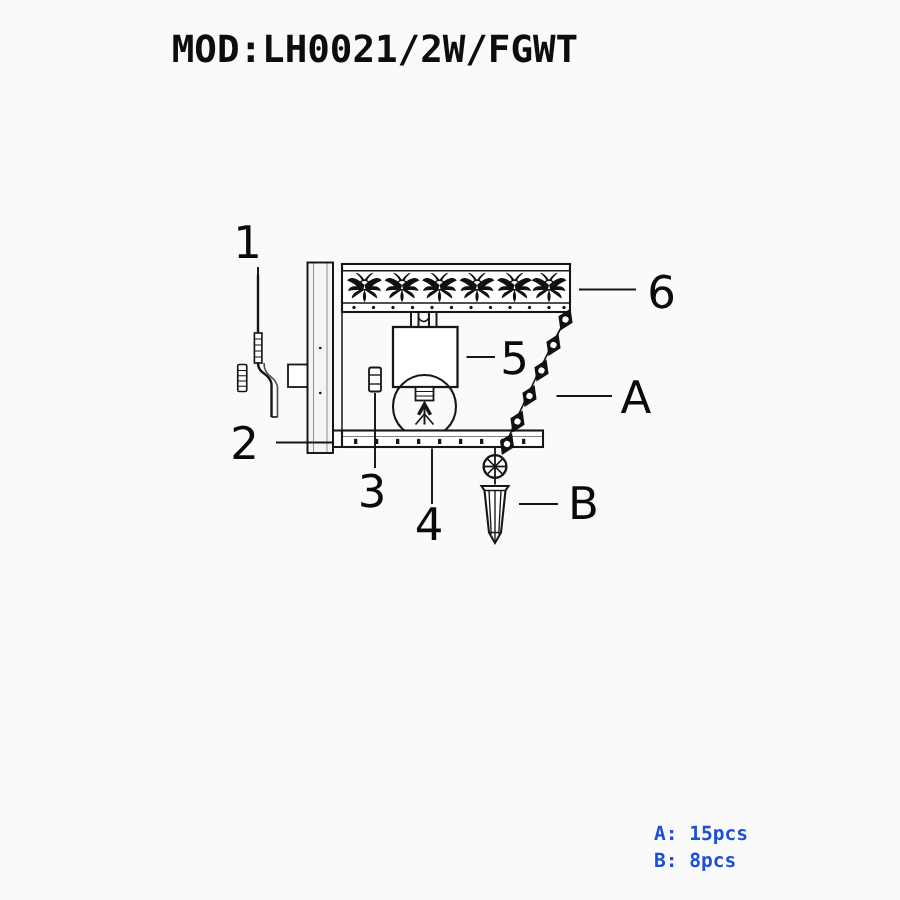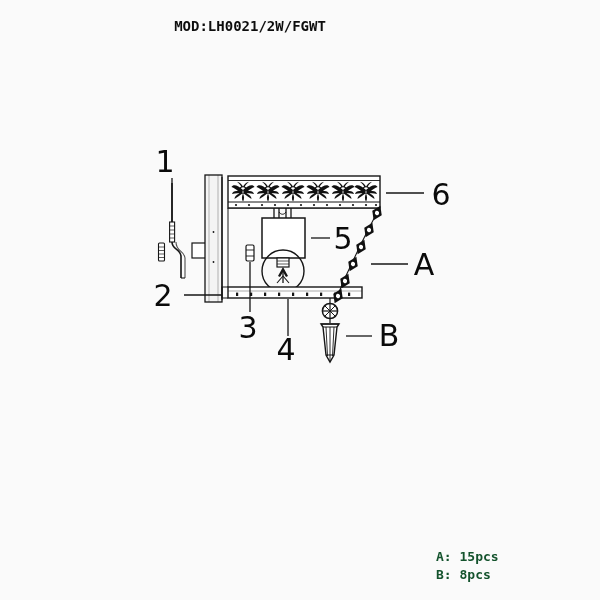--- a/index.html
+++ b/index.html
@@ -22,34 +22,34 @@
     height: 600px;
     background: #fafafa;
   }
   .title {
     position: absolute;
     left: 0;
     top: 18px;
     width: 500px;
     text-align: center;
     font-family: "DejaVu Sans Mono", monospace;
-    font-size: 14px;
+    font-size: 25px;
     font-weight: 700;
     letter-spacing: 0px;
     color: #0d0d0d;
     white-space: nowrap;
   }
   .legend {
     position: absolute;
     left: 436px;
     top: 548px;
     font-family: "DejaVu Sans Mono", monospace;
     font-size: 13px;
     font-weight: 700;
-    color: #14532d;
+    color: #1d4ed8;
     line-height: 18px;
   }
   .legend div { white-space: nowrap; }
   svg#drawing {
     position: absolute;
     left: 0; top: 0;
     width: 600px;
     height: 600px;
   }
   .callout {

